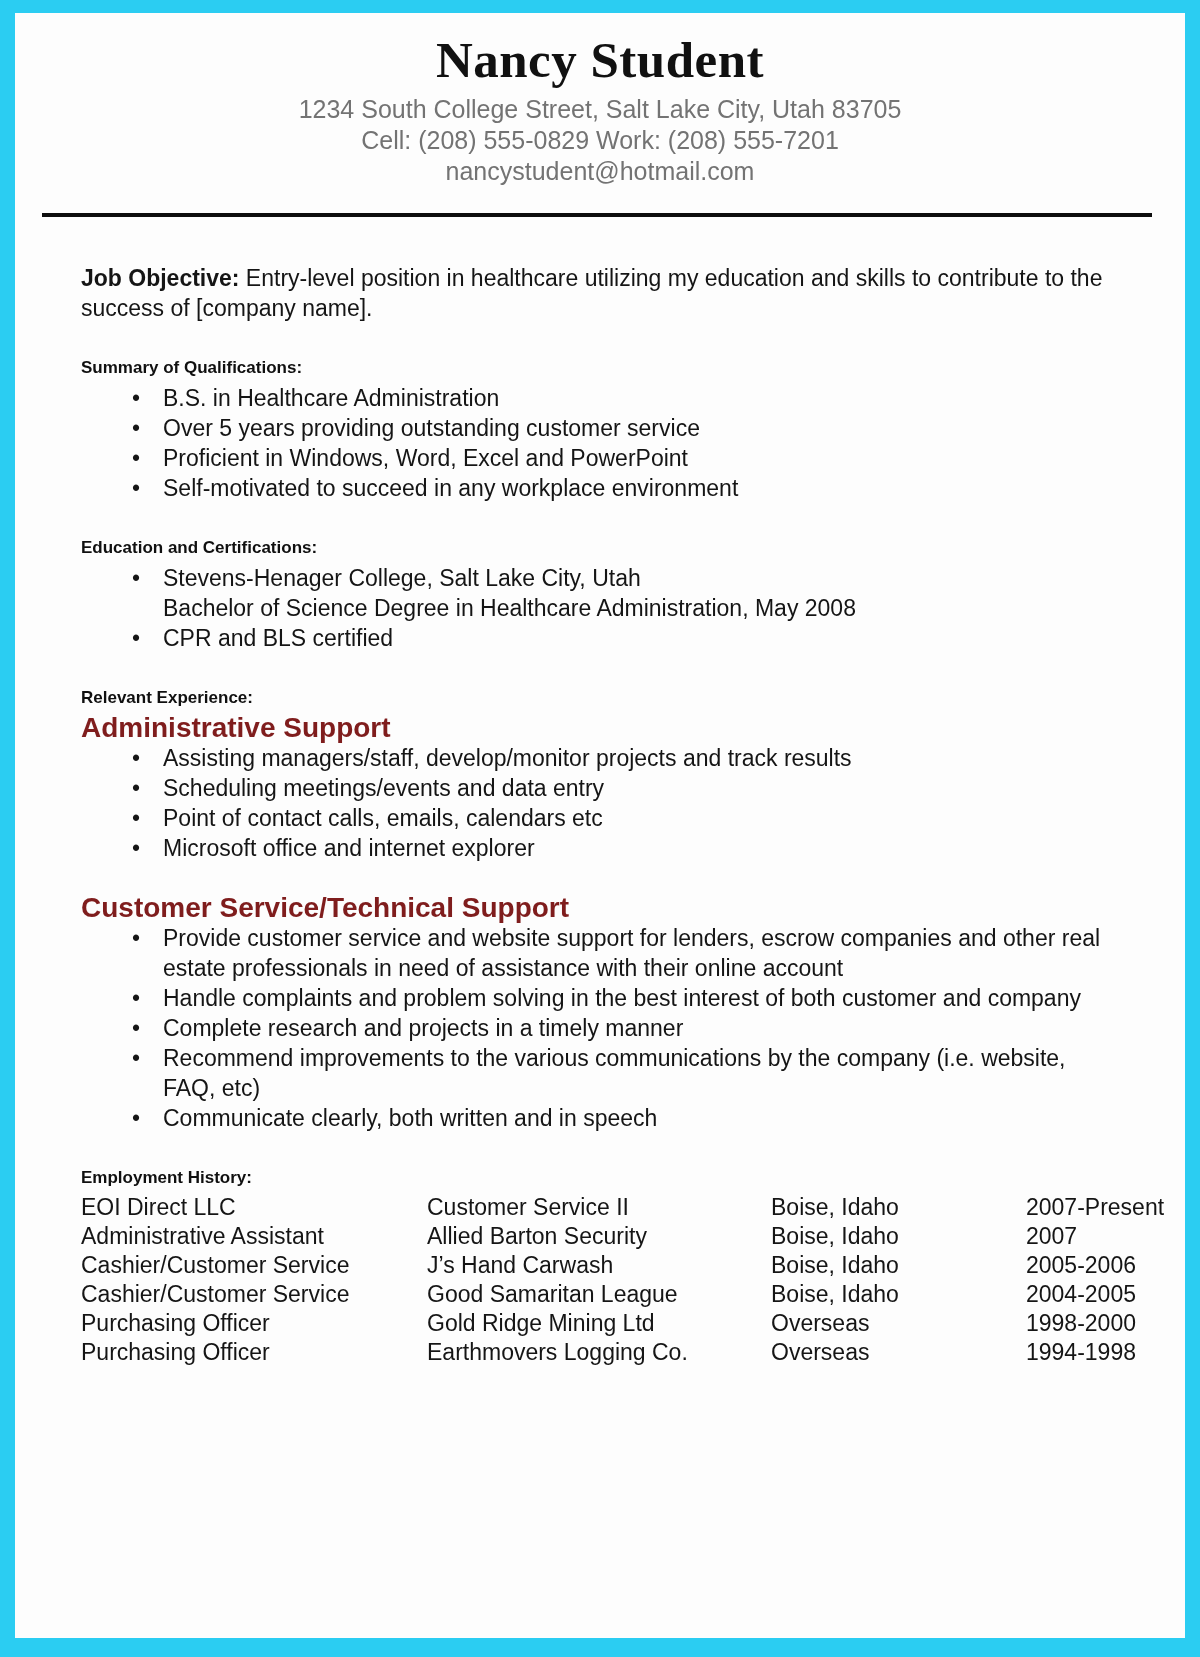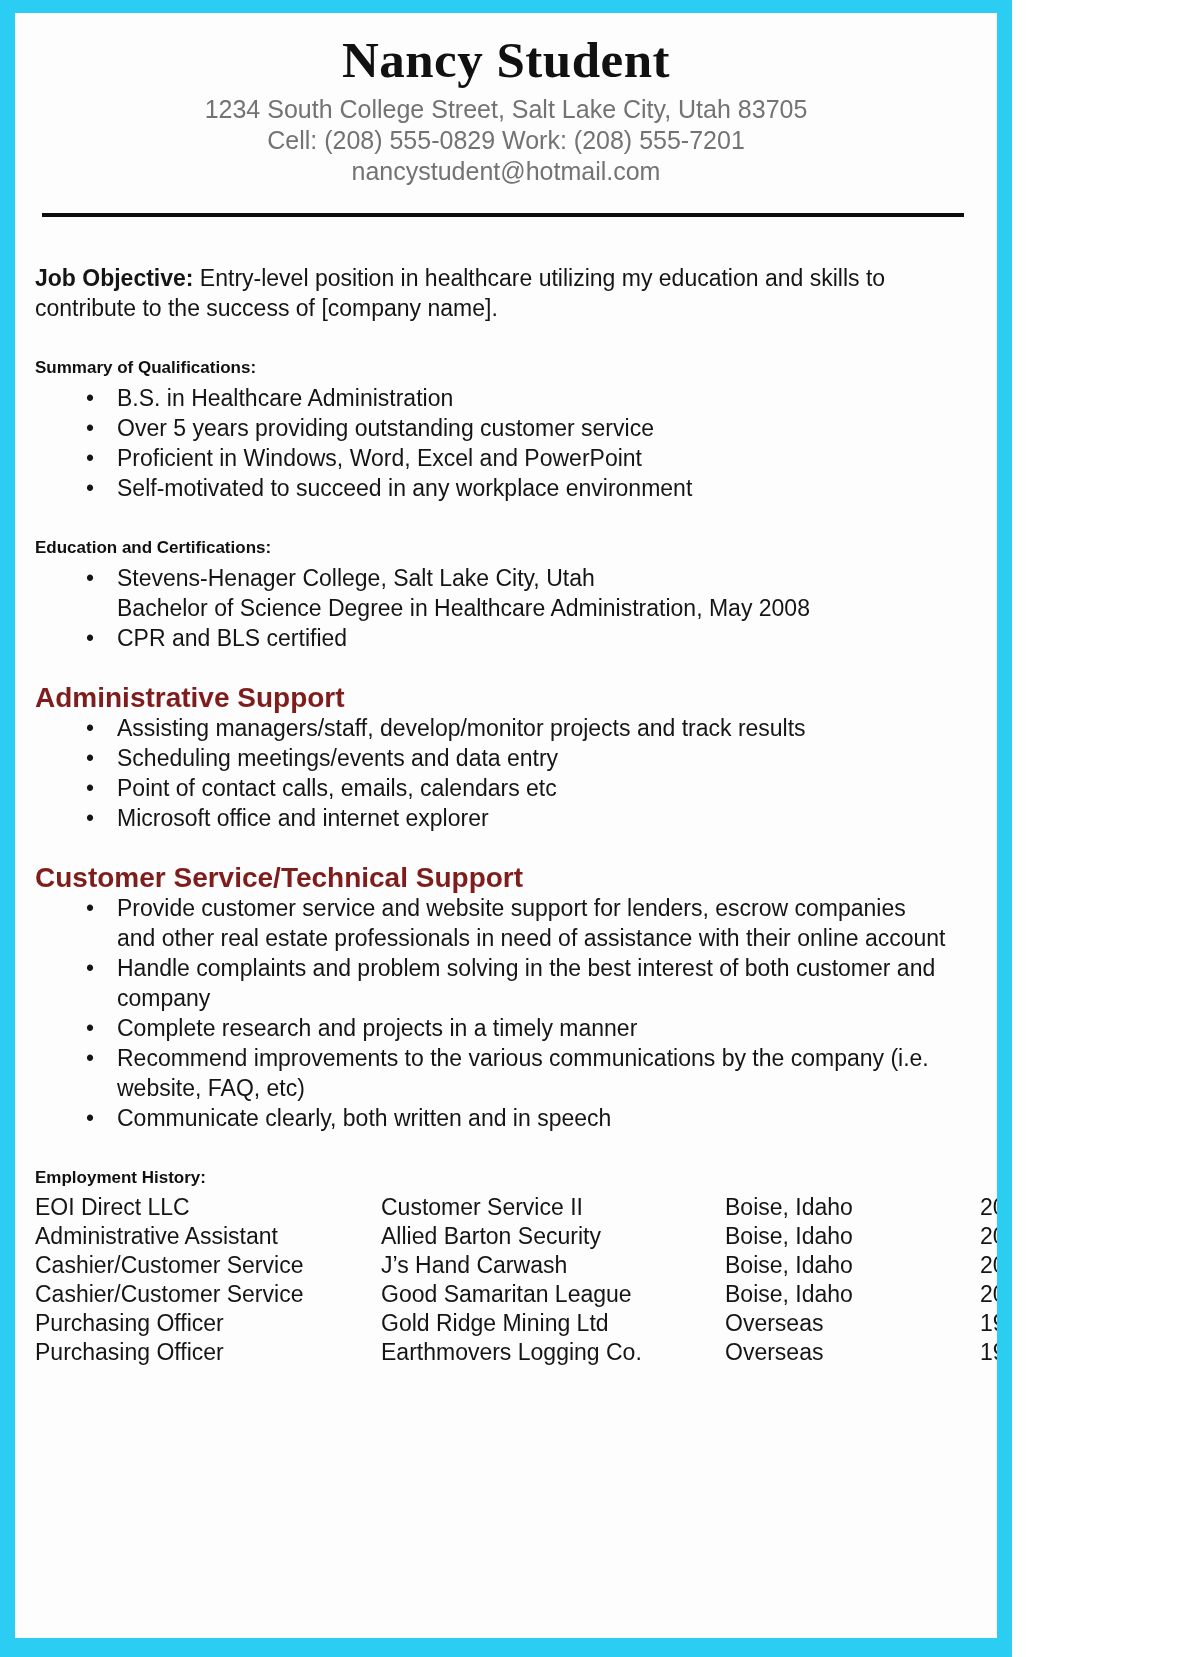--- a/index.html
+++ b/index.html
@@ -3,21 +3,21 @@
 <meta charset="utf-8">
 <style>
   * { margin: 0; padding: 0; box-sizing: border-box; }
   html, body { background: #ffffff; }
   body {
     width: 1200px;
     font-family: "Liberation Sans", sans-serif;
     color: #151515;
   }
   .page {
-    width: 1012px;
+    width: 1200px;
     height: 1657px;
     background: #fdfdfd;
     border-style: solid;
     border-color: #2bcdf2;
     border-width: 13px 15px 19px 15px;
     overflow: hidden;
   }
   
   .header { text-align: center; }
   .name {
@@ -33,20 +33,21 @@
   .divider {
     height: 4px;
     background: #0d0d0d;
     margin: 26px 33px 0 27px;
   }
   
   .doc-body {
     padding: 46px 48px 0 20px;
     font-size: 23px;
     line-height: 30px;
+    margin-left: 46px;
   }
   .section { margin-top: 30px; }
   .section-heading { font-size: 17px; font-weight: bold; line-height: 30px; color: #101010; }
   .sub-heading { font-size: 28px; font-weight: bold; line-height: 30px; color: #7f1d1d; }
   .para { max-width: 1056px; }
   .para .label { font-weight: bold; }
   .bullet-item { display: flex; margin-left: 42px; }
   .bullet-glyph { flex: 0 0 40px; width: 40px; text-align: left; padding-left: 9px; }
   .bullet-text { max-width: 945px; }
   .cont-line { margin-left: 82px; max-width: 945px; }
@@ -108,20 +109,21 @@
         <span class="bullet-text">Stevens-Henager College, Salt Lake City, Utah</span>
       </div>
       <div class="cont-line">Bachelor of Science Degree in Healthcare Administration, May 2008</div>
       <div class="bullet-item">
         <span class="bullet-glyph">•</span>
         <span class="bullet-text">CPR and BLS certified</span>
       </div>
     </div>
 
     <div class="section">
+      <div class="section-heading">Relevant Experience:</div>
       <div class="sub-heading">Administrative Support</div>
       <div class="bullet-item">
         <span class="bullet-glyph">•</span>
         <span class="bullet-text">Assisting managers/staff, develop/monitor projects and track results</span>
       </div>
       <div class="bullet-item">
         <span class="bullet-glyph">•</span>
         <span class="bullet-text">Scheduling meetings/events and data entry</span>
       </div>
       <div class="bullet-item">

